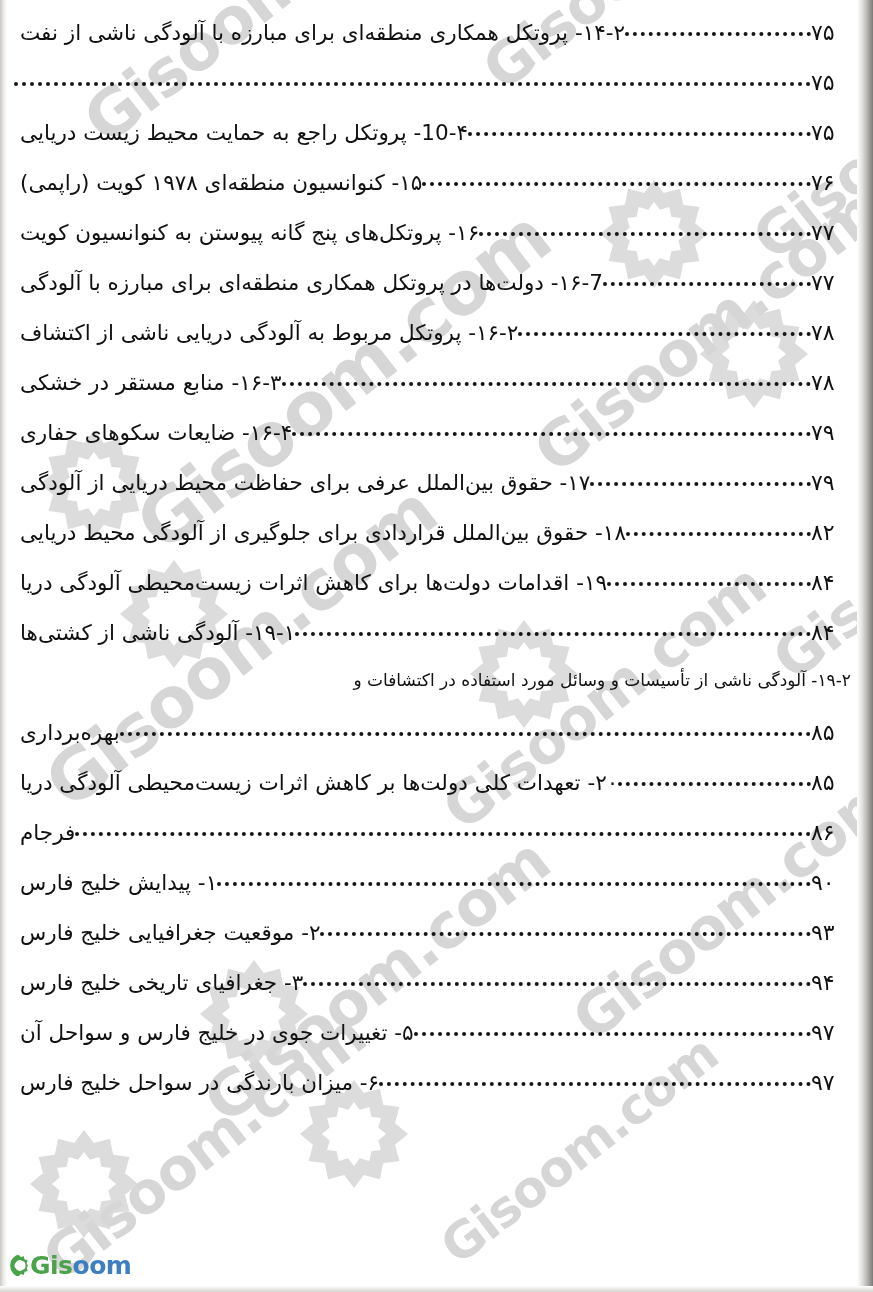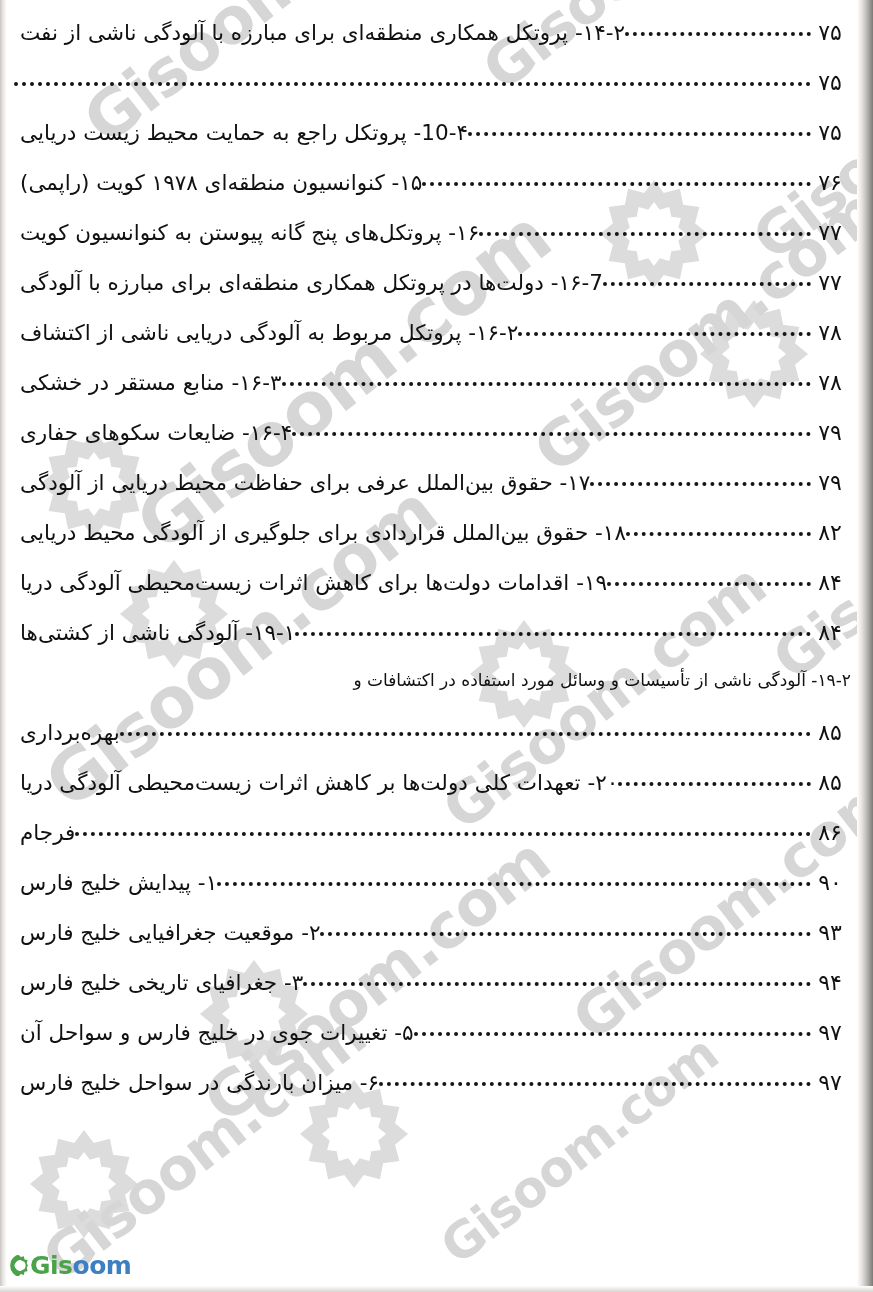--- a/index.html
+++ b/index.html
@@ -130,21 +130,21 @@
     top: -4px;
     overflow: hidden;
     border-bottom: 4px dotted #151515;
   }
   .toc-page {
     flex: 0 0 auto;
     font-size: 22px;
     line-height: 1;
     padding-right: 2px;
     min-width: 38px;
-    text-align: center;
+    text-align: left;
     white-space: nowrap;
   }
   
   .toc-row.cont .toc-title { padding-left: 6px; }
   
   .toc-row.wrap-first {
     display: block;
     height: 50px;
   }
   .toc-row.wrap-first .toc-title {

